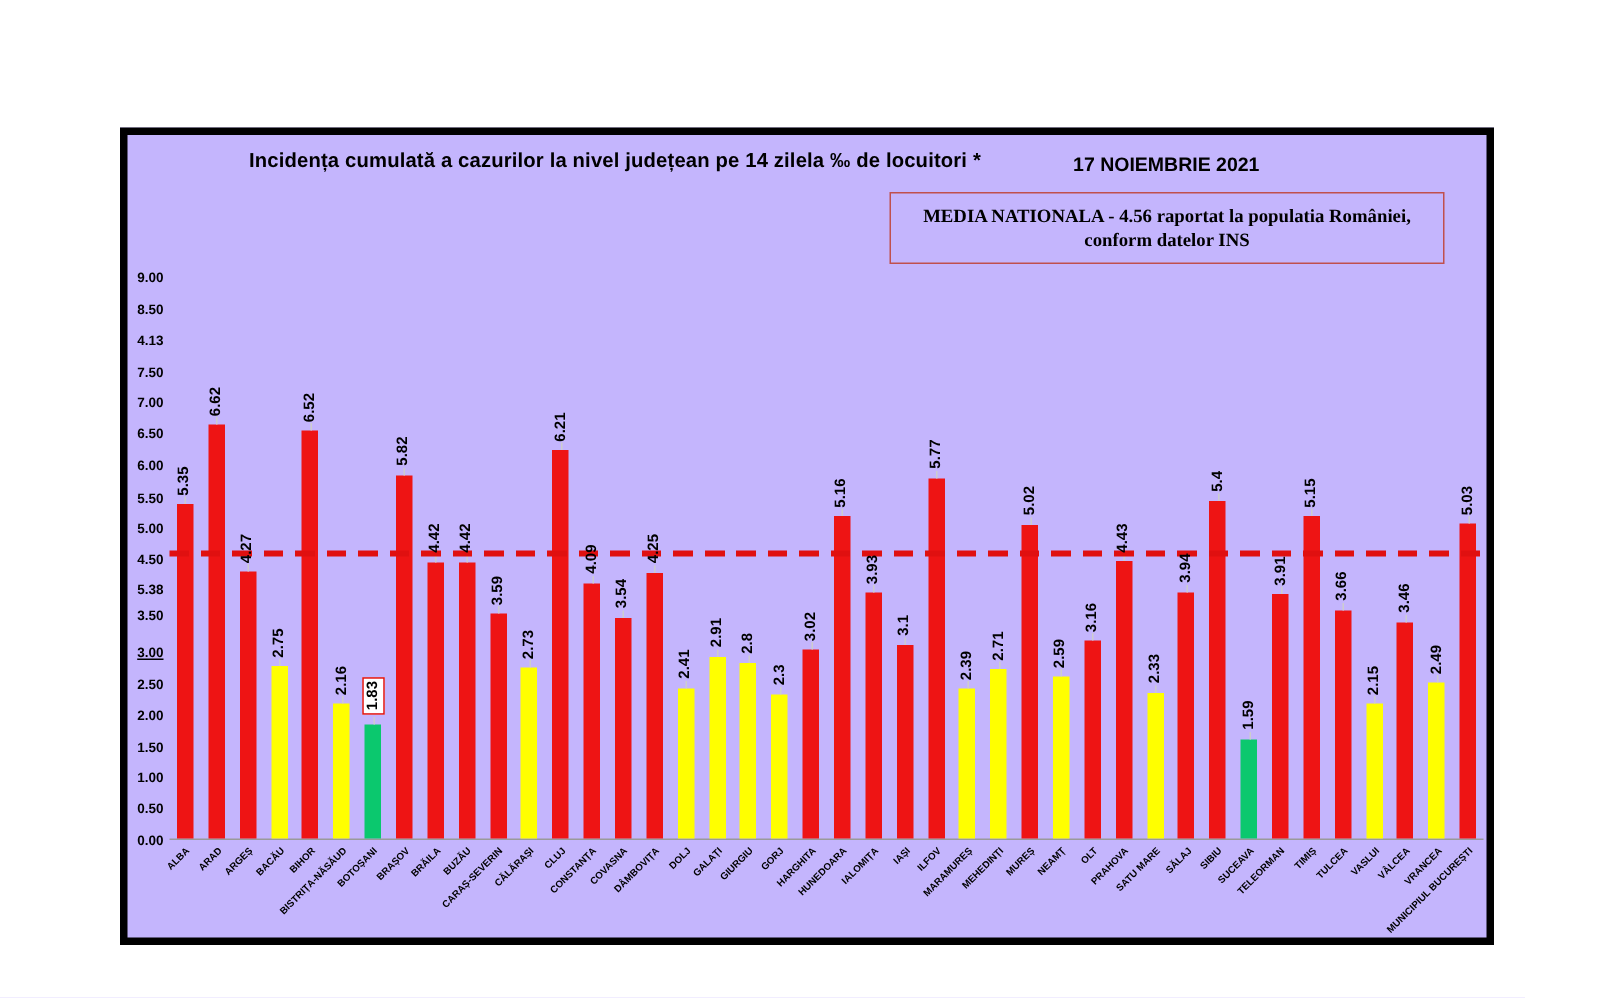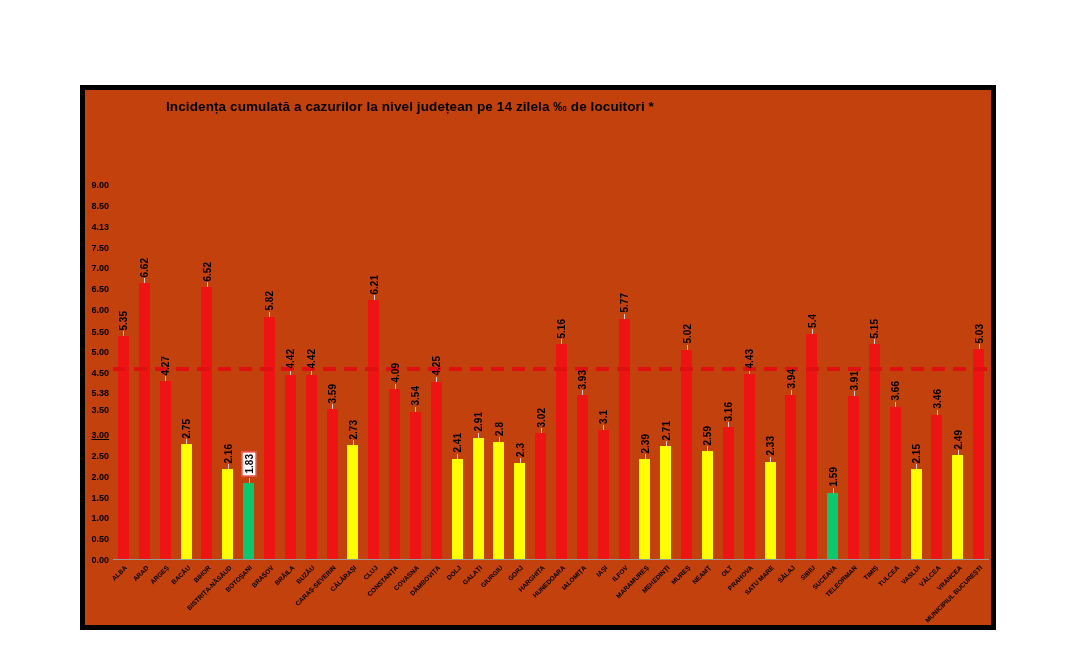--- a/index.html
+++ b/index.html
@@ -1,20 +1,20 @@
 <!DOCTYPE html>
 <html><head>
 <meta charset="utf-8">
 <style>
   * { margin:0; padding:0; box-sizing:border-box; }
   html,body { width:1080px; height:665px; background:#ffffff; }
   body { font-family:"Liberation Sans", sans-serif; position:relative; overflow:hidden; color:#000; }
 
   .frame { position:absolute; left:80px; top:85px; width:916px; height:545px;
-           border:5px solid #000; background:#c2410c; }
+           border:5px solid #000; background:#c4b5fd; }
 
   .chart-title { position:absolute; left:40px; top:9px; width:570px; text-align:center;
                  font-size:13.5px; font-weight:bold; letter-spacing:.1px; }
   .chart-date  { position:absolute; left:585px; top:12px; width:215px; text-align:center;
                  font-size:13px; font-weight:bold; }
 
   .growth-box { position:absolute; left:38px; top:49px; width:346px; height:22px;
                 border:1px solid #c0504d; display:flex; align-items:center;
                 padding-left:7px; font-size:10.5px; font-weight:bold; }
   .media-box  { position:absolute; left:508px; top:38px; width:370px; height:48px;
@@ -39,22 +39,27 @@
   .x-label { position:absolute; top:calc(100% + 5px); right:50%;
              transform:rotate(-45deg); transform-origin:100% 0;
              font-size:6.5px; font-weight:bold; white-space:nowrap; }
   .ref-line { position:absolute; left:0; right:0; height:4px; z-index:5; }
 </style>
 </head>
 <body>
 
 <div class="frame">
   <div class="chart-title">Incidența cumulată a cazurilor la nivel județean pe 14 zilela ‰ de locuitori *</div>
-
-
+  <div class="chart-date">17 NOIEMBRIE 2021</div>
+
+
+  <div class="media-box">
+    <div>MEDIA NATIONALA  - 4.56   raportat la populatia României,</div>
+    <div>conform datelor INS</div>
+  </div>
 
   <div class="plot">
     <div class="yaxis" id="yaxis">
         <span class="ytick" style="bottom: 0px;">0.00</span>
         <span class="ytick" style="bottom: 20.8333px;">0.50</span>
         <span class="ytick" style="bottom: 41.6667px;">1.00</span>
         <span class="ytick" style="bottom: 62.5px;">1.50</span>
         <span class="ytick" style="bottom: 83.3333px;">2.00</span>
         <span class="ytick" style="bottom: 104.167px;">2.50</span>
         <span class="ytick" style="bottom: 125px; text-decoration: underline;">3.00</span>

